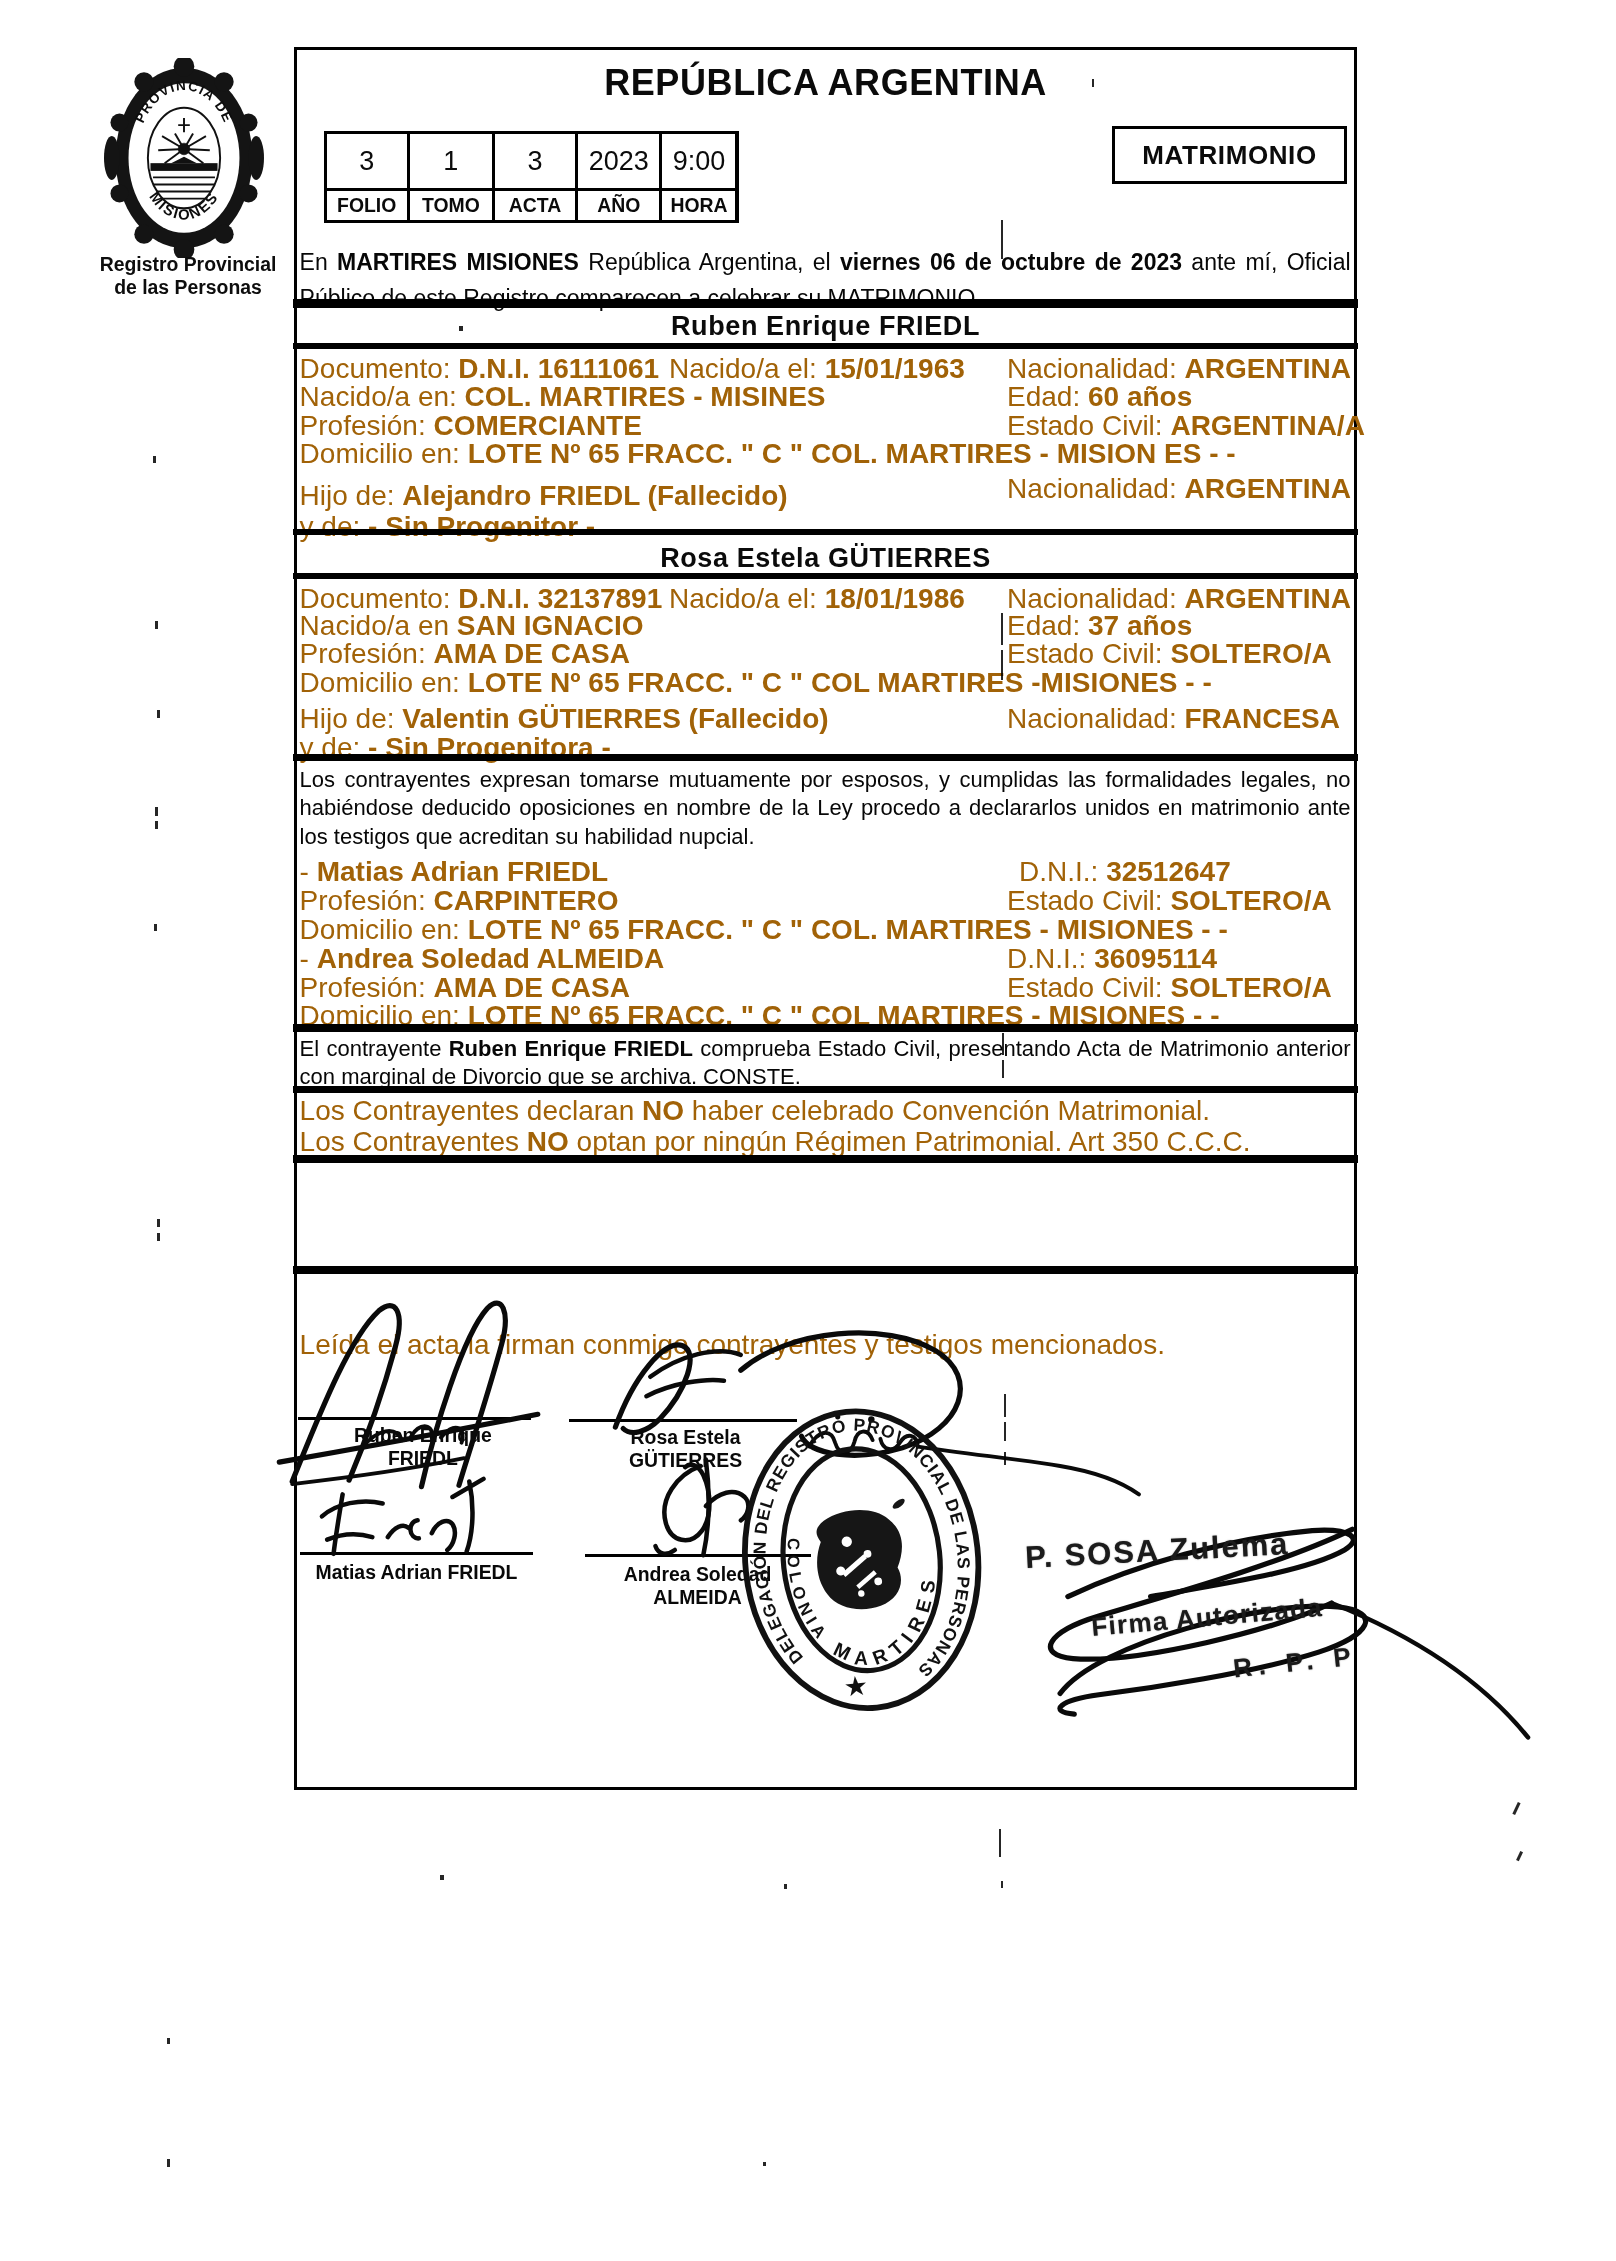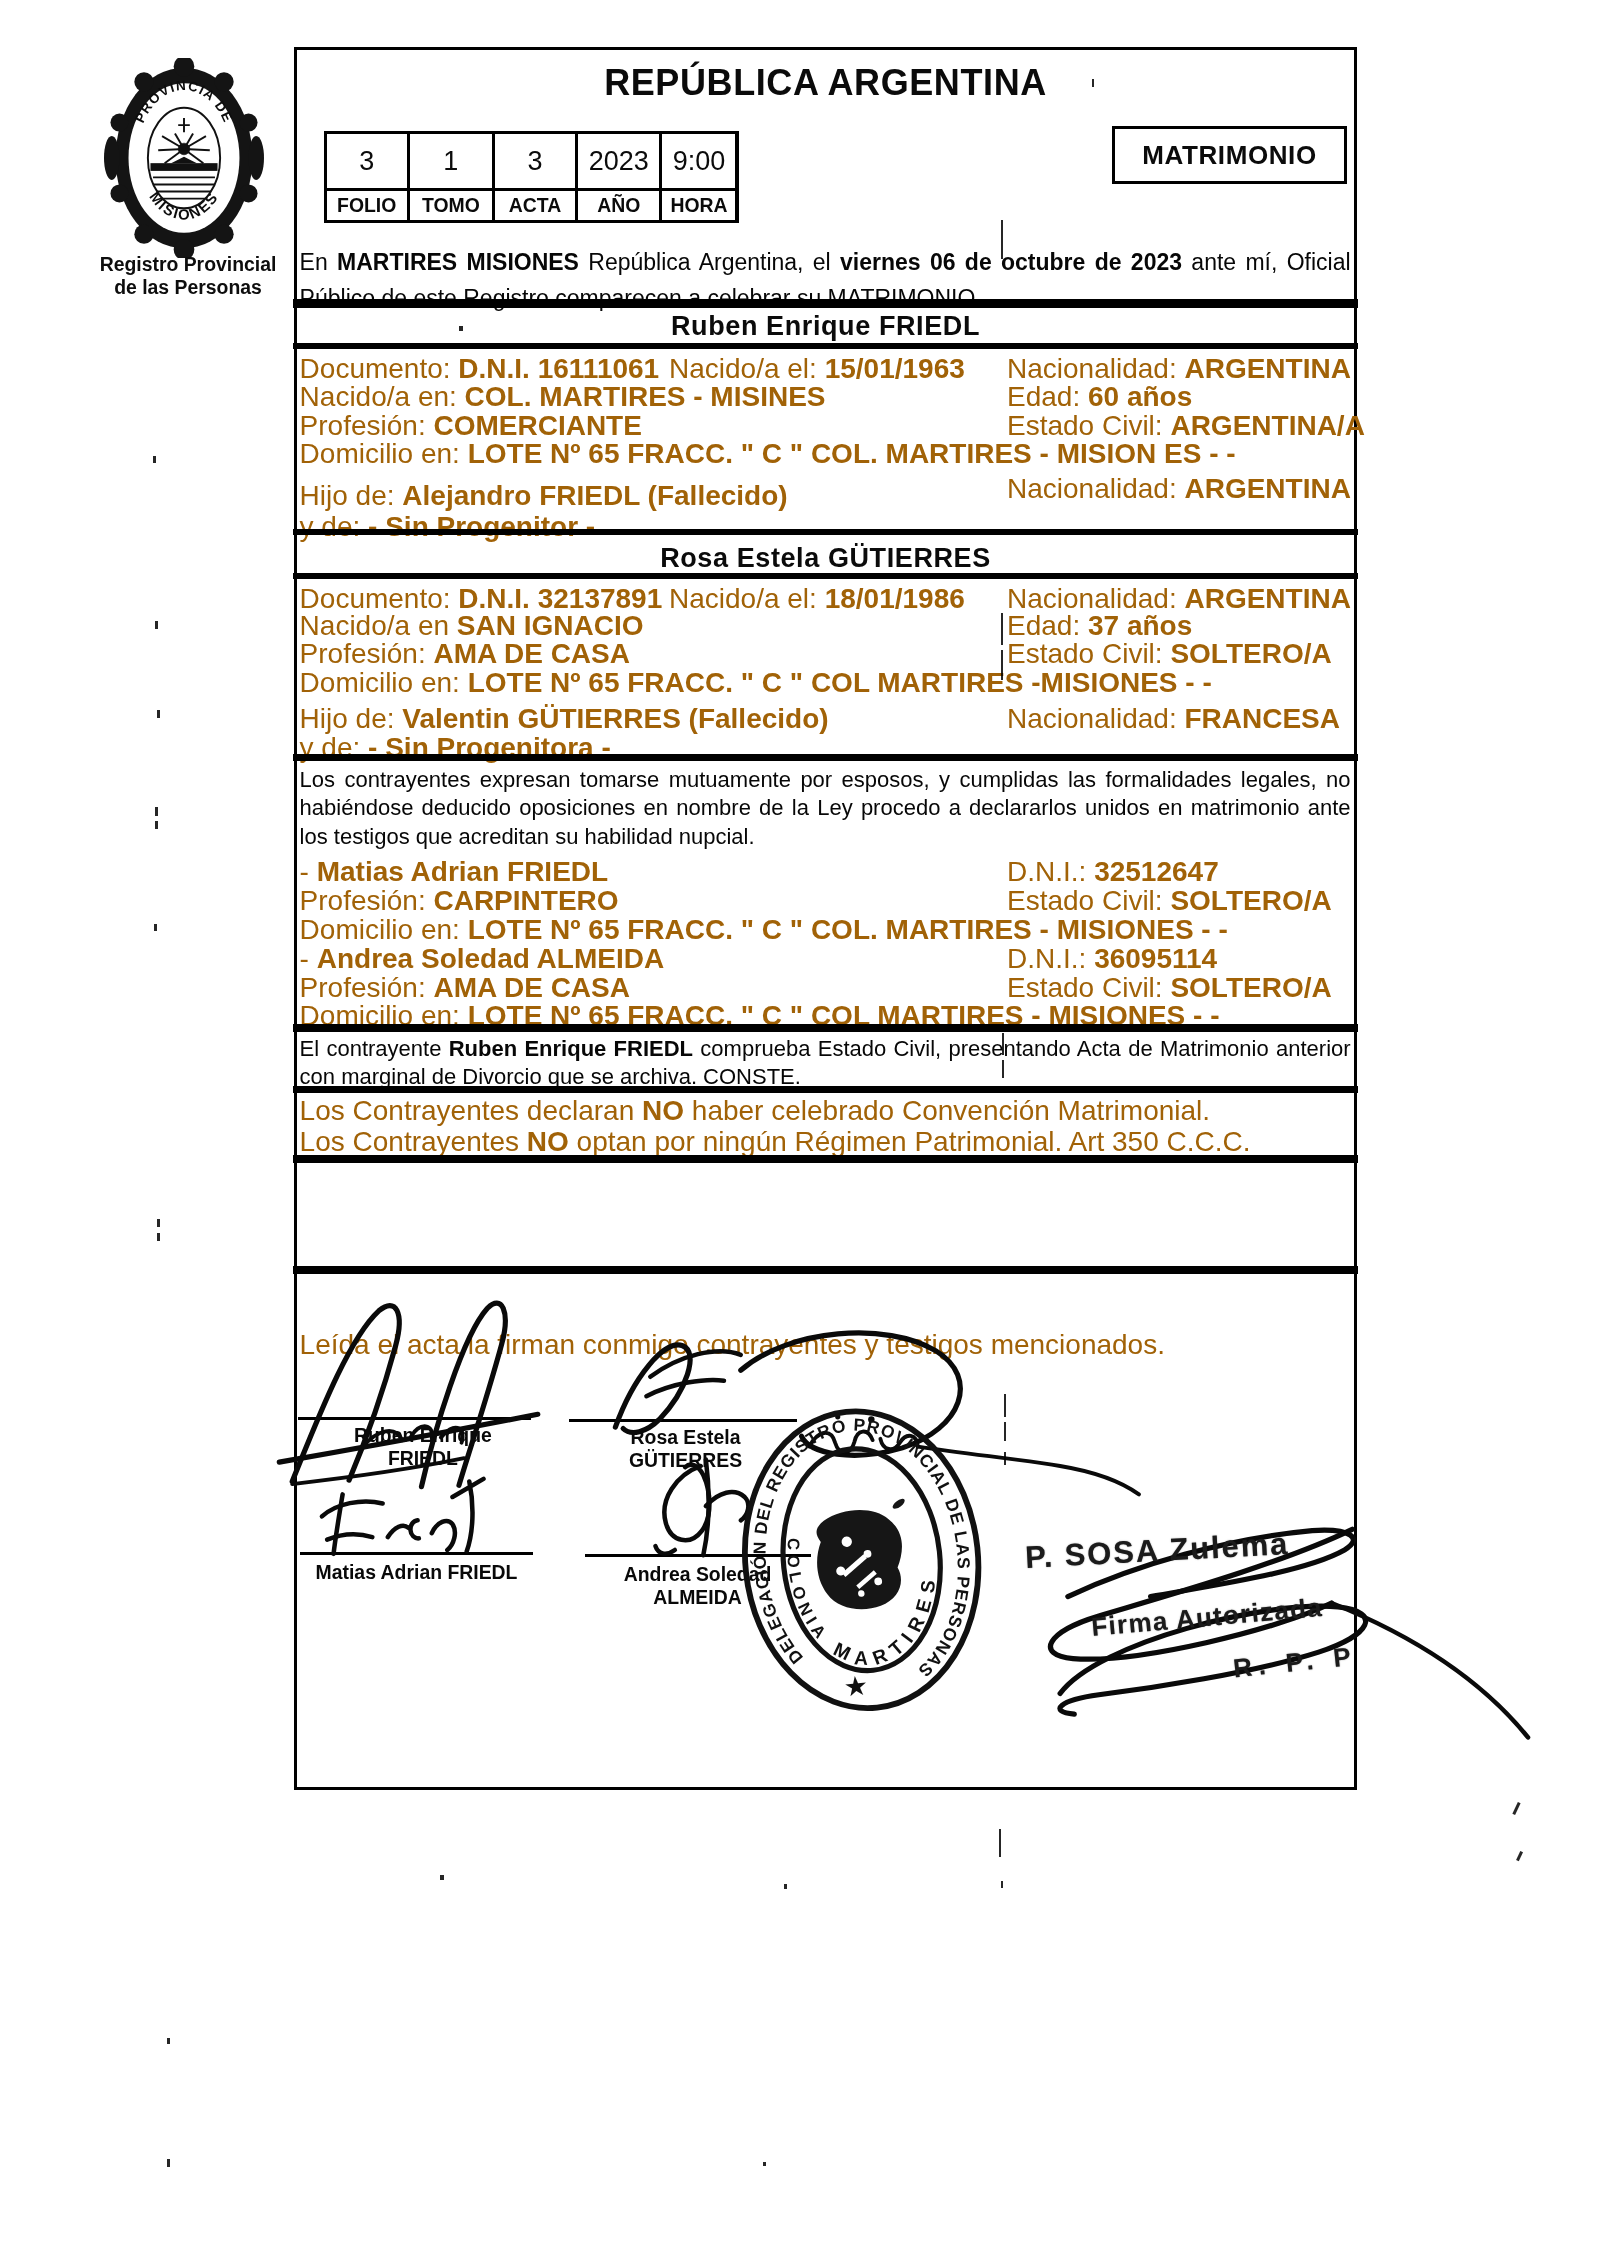--- a/index.html
+++ b/index.html
@@ -187,21 +187,21 @@
   <div class="row c1" style="top:656px;"><span>Hijo de: </span><b>Valentin GÜTIERRES (Fallecido)</b></div>
   <div class="row c3" style="top:656px;"><span>Nacionalidad: </span><b>FRANCESA</b></div>
 
   <div class="row c1" style="top:685px;"><span>y de: </span><b>- Sin Progenitora -</b></div>
 
   <div class="band" style="top:704px;height:6.5px;"></div>
 
   <div class="para" style="top:716px;">Los contrayentes expresan tomarse mutuamente por esposos, y cumplidas las formalidades legales, no habiéndose deducido oposiciones en nombre de la Ley procedo a declararlos unidos en matrimonio ante los testigos que acreditan su habilidad nupcial.</div>
 
   <div class="row c1" style="top:809px;"><span>- </span><b>Matias Adrian FRIEDL</b></div>
-  <div class="row c3" style="top:809px;"><span>D.N.I.: </span><b>32512647</b></div>
+  <div class="row c3" style="top:809px;margin-left:12px;"><span>D.N.I.: </span><b>32512647</b></div>
   <div class="row c1" style="top:838px;"><span>Profesión: </span><b>CARPINTERO</b></div>
   <div class="row c3" style="top:838px;"><span>Estado Civil: </span><b>SOLTERO/A</b></div>
   <div class="row c1" style="top:867px;"><span>Domicilio en: </span><b>LOTE Nº 65 FRACC. " C " COL. MARTIRES - MISIONES - -</b></div>
 
   <div class="row c1" style="top:896px;"><span>- </span><b>Andrea Soledad ALMEIDA</b></div>
   <div class="row c3" style="top:896px;"><span>D.N.I.: </span><b>36095114</b></div>
   <div class="row c1" style="top:925px;"><span>Profesión: </span><b>AMA DE CASA</b></div>
   <div class="row c3" style="top:925px;"><span>Estado Civil: </span><b>SOLTERO/A</b></div>
   <div class="row c1" style="top:953px;"><span>Domicilio en: </span><b>LOTE Nº 65 FRACC. " C " COL MARTIRES - MISIONES - -</b></div>
 

